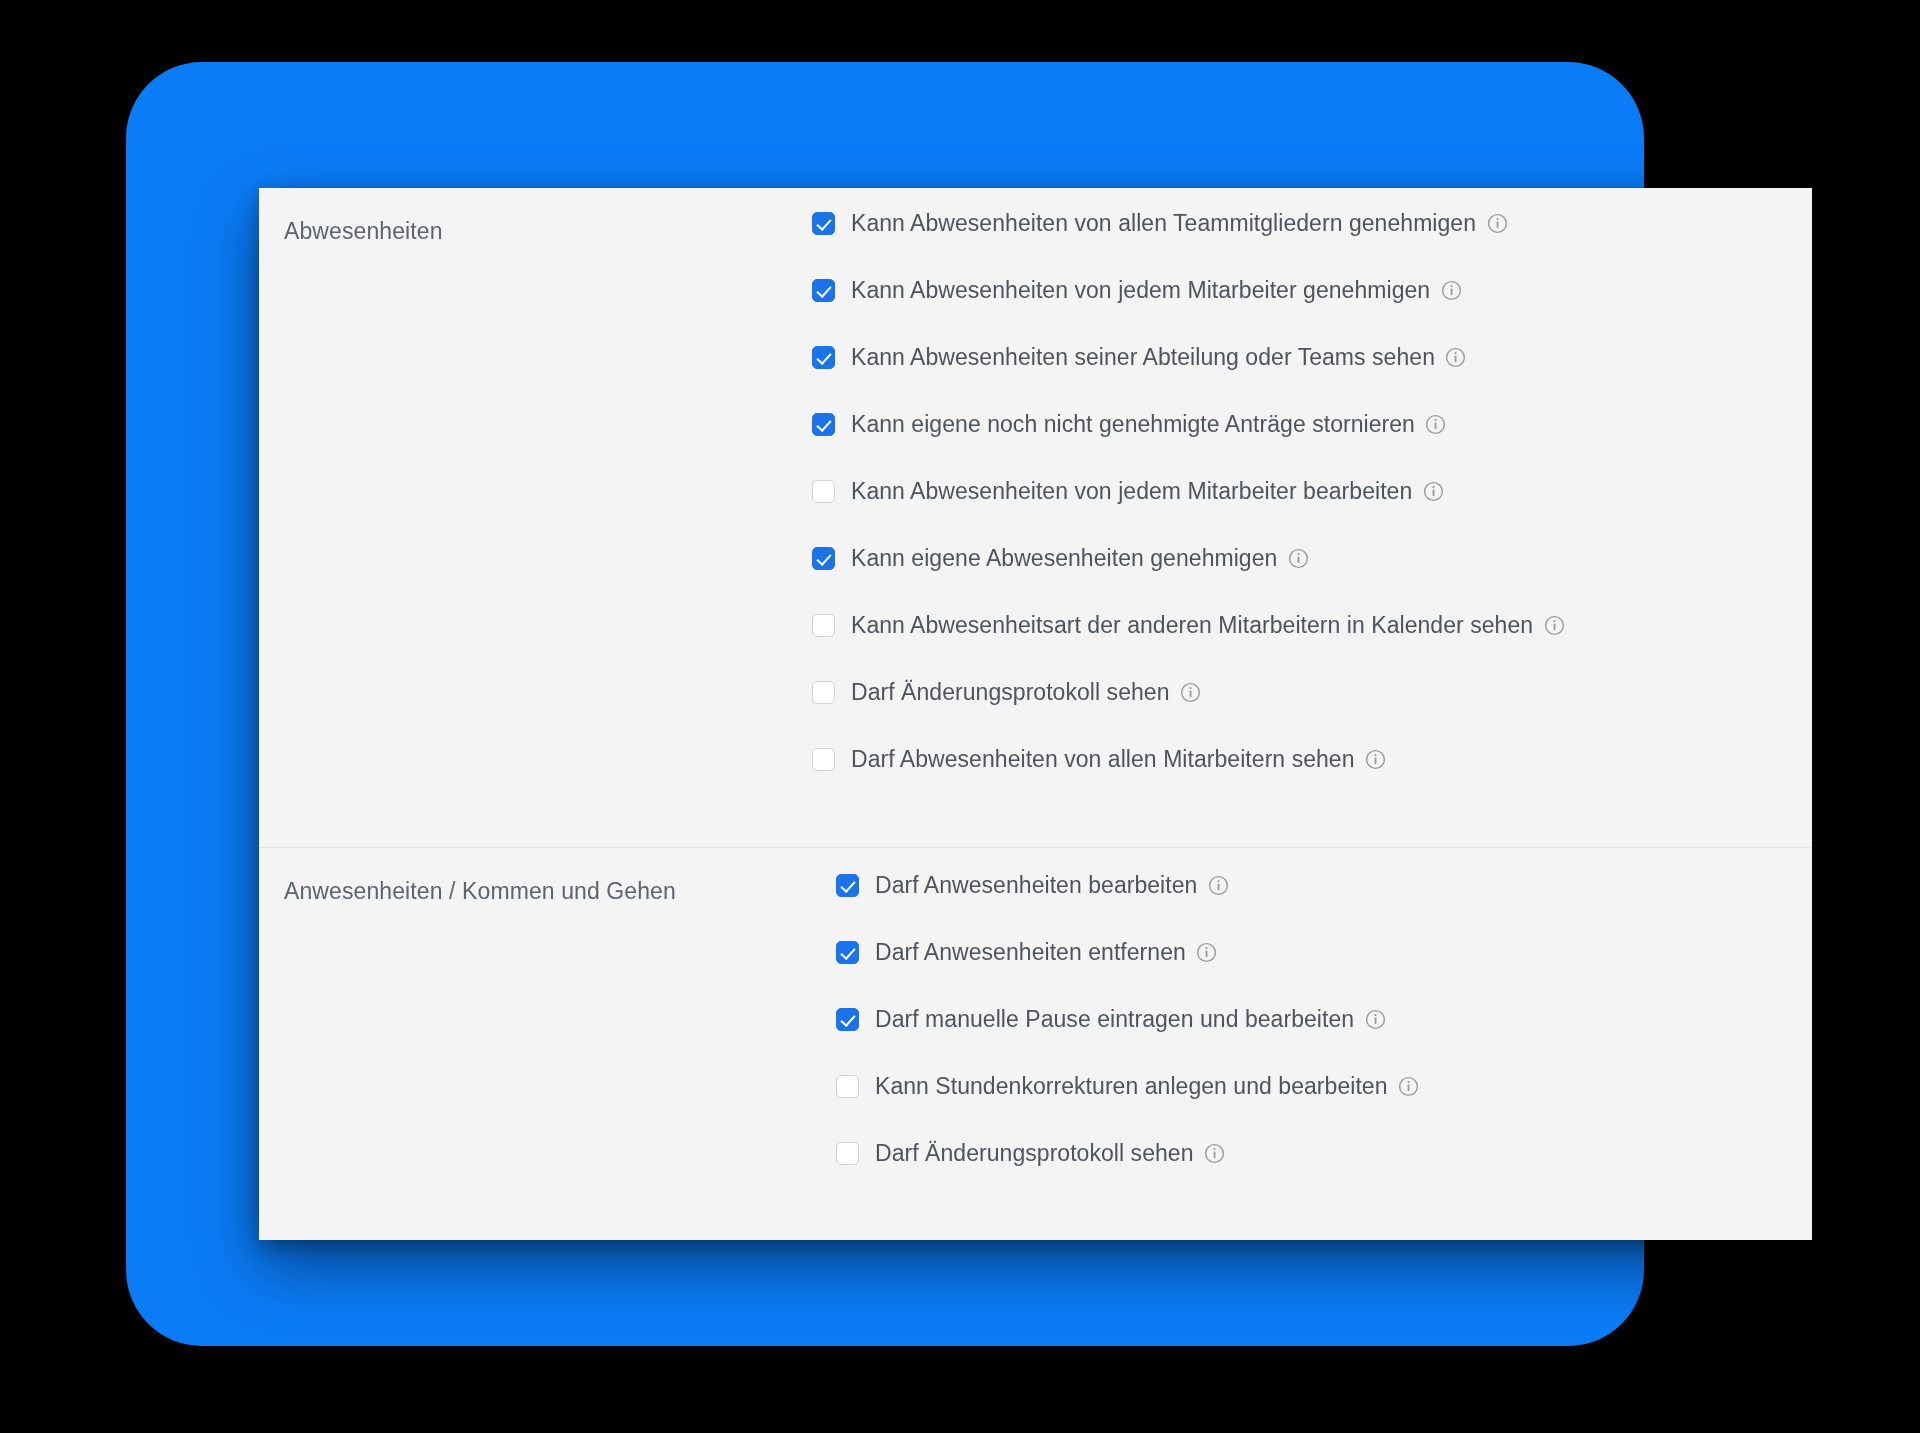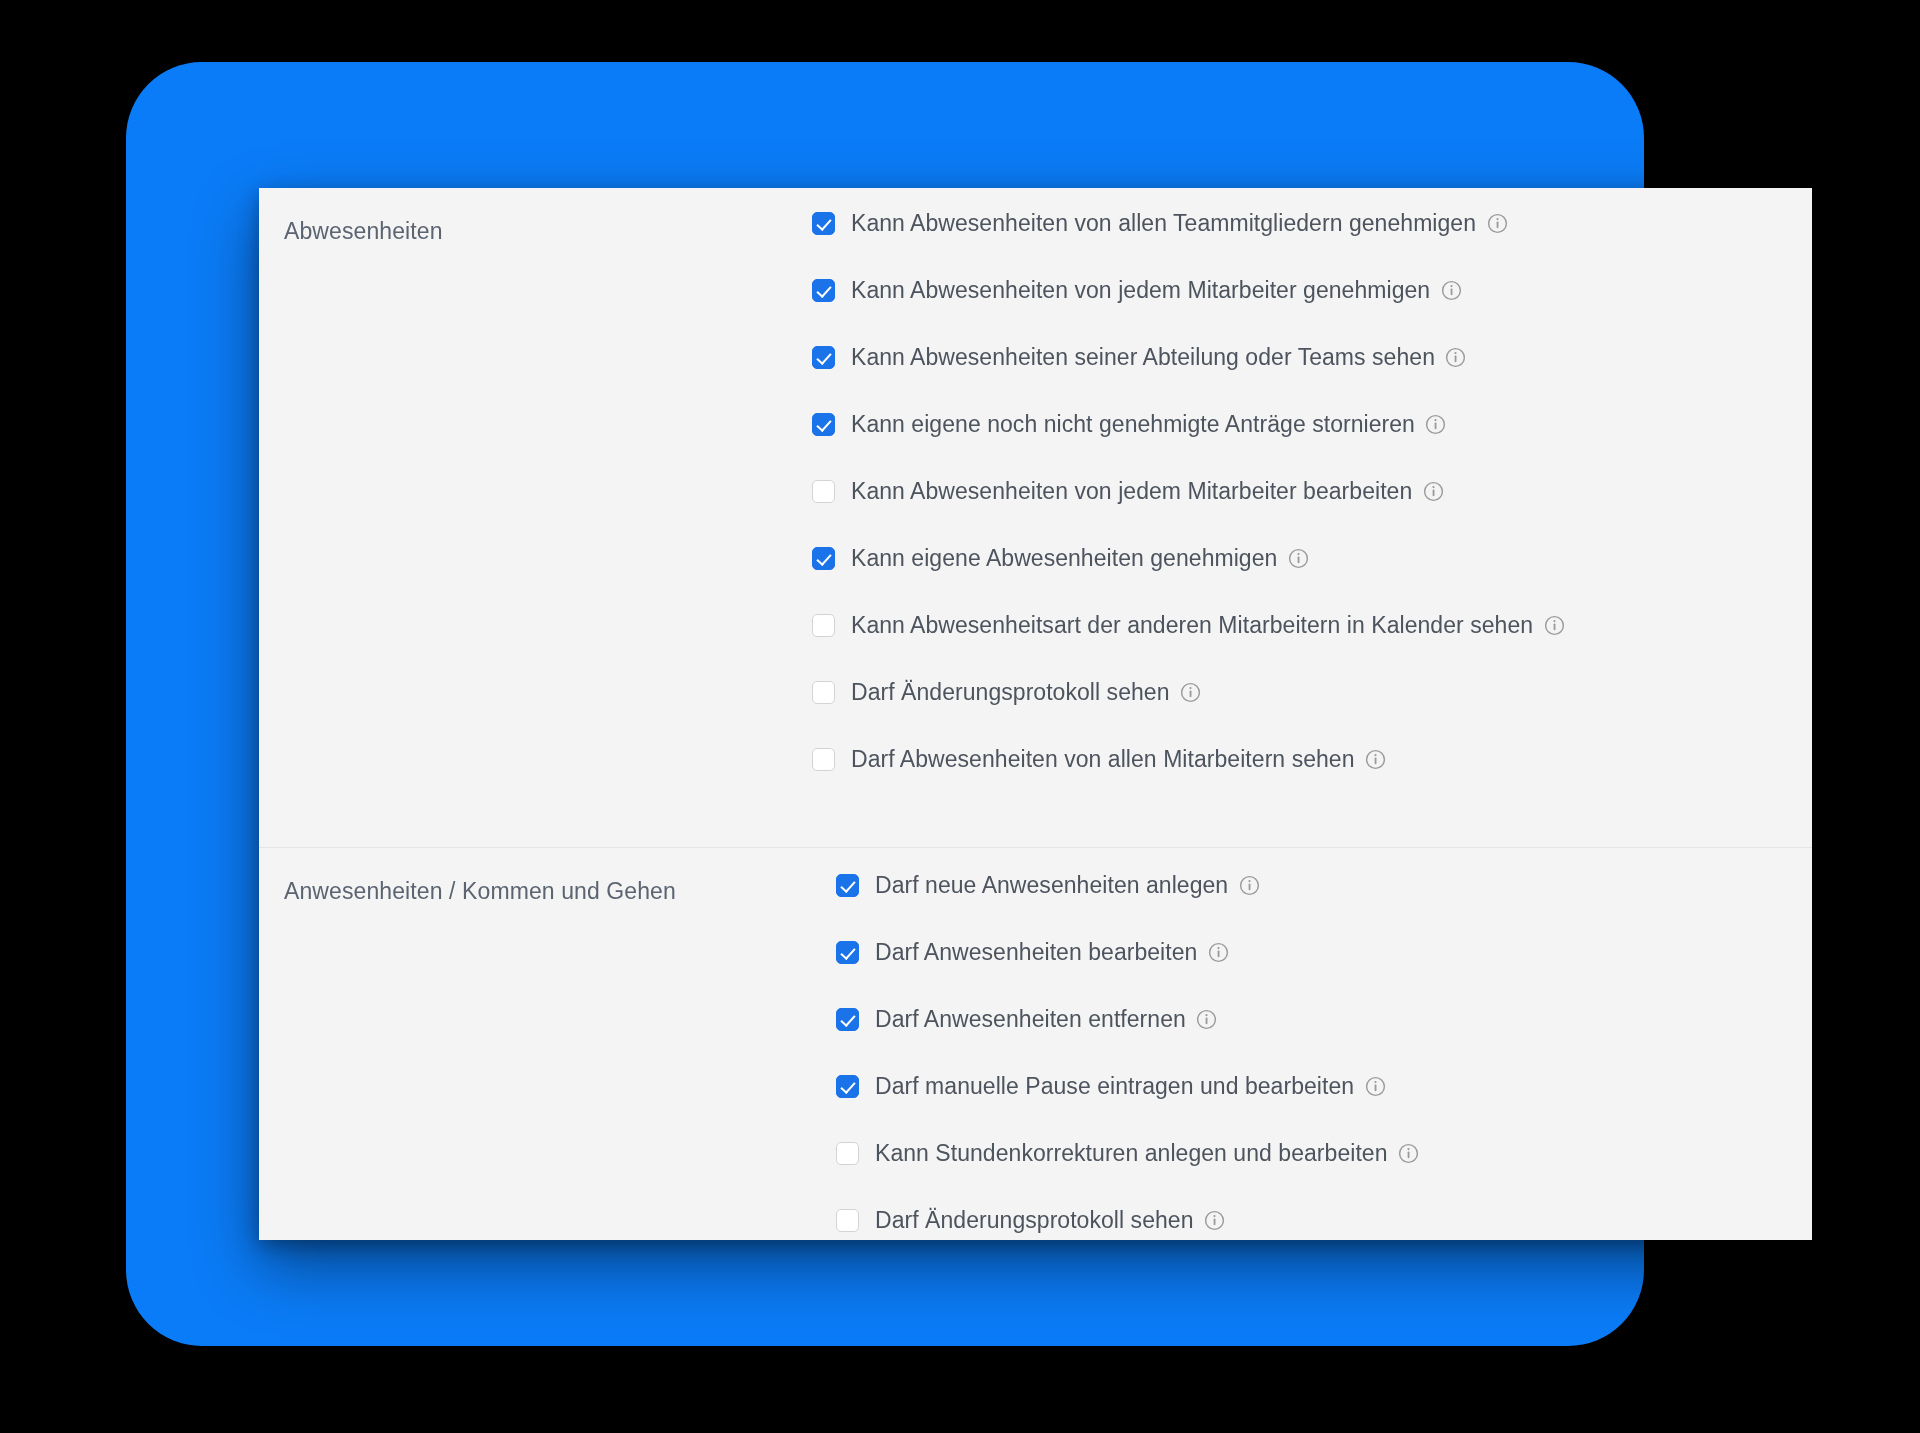--- a/index.html
+++ b/index.html
@@ -250,31 +250,20 @@
         </div>
     </div>
 
     <div class="section" id="section-anwesenheiten">
       <div class="section-title-col">
         <div class="section-title">Anwesenheiten / Kommen und Gehen</div>
       </div>
       <div class="options-col">
           <div class="option-row">
             <span class="checkbox checked"></span>
-            <span class="option-label">Darf neue Anwesenheiten anlegen</span>
-            <span class="info-icon">
-              <svg width="21" height="21" viewBox="0 0 22 22">
-                <circle cx="11" cy="11" r="9.3" fill="none" stroke="#9A9A9A" stroke-width="1.5"></circle>
-                <circle cx="11" cy="6.4" r="1.15" fill="#9A9A9A"></circle>
-                <rect x="10.1" y="8.8" width="1.9" height="7.1" rx="0.9" fill="#9A9A9A"></rect>
-              </svg>
-            </span>
-          </div>
-          <div class="option-row">
-            <span class="checkbox checked"></span>
             <span class="option-label">Darf Anwesenheiten bearbeiten</span>
             <span class="info-icon">
               <svg width="21" height="21" viewBox="0 0 22 22">
                 <circle cx="11" cy="11" r="9.3" fill="none" stroke="#9A9A9A" stroke-width="1.5"></circle>
                 <circle cx="11" cy="6.4" r="1.15" fill="#9A9A9A"></circle>
                 <rect x="10.1" y="8.8" width="1.9" height="7.1" rx="0.9" fill="#9A9A9A"></rect>
               </svg>
             </span>
           </div>
           <div class="option-row">

